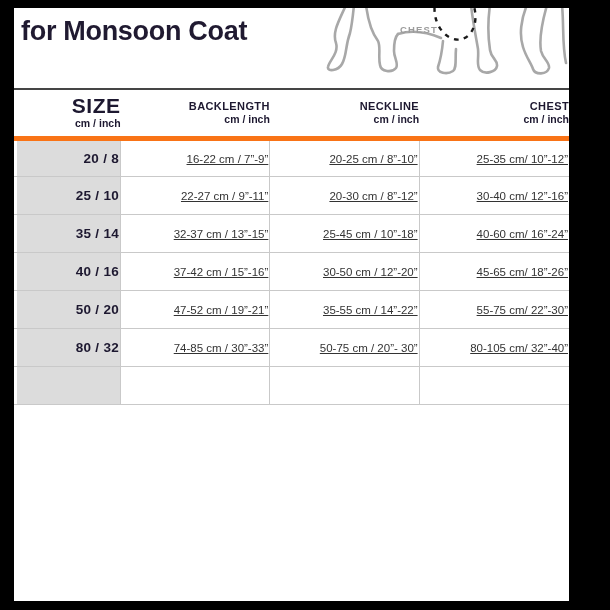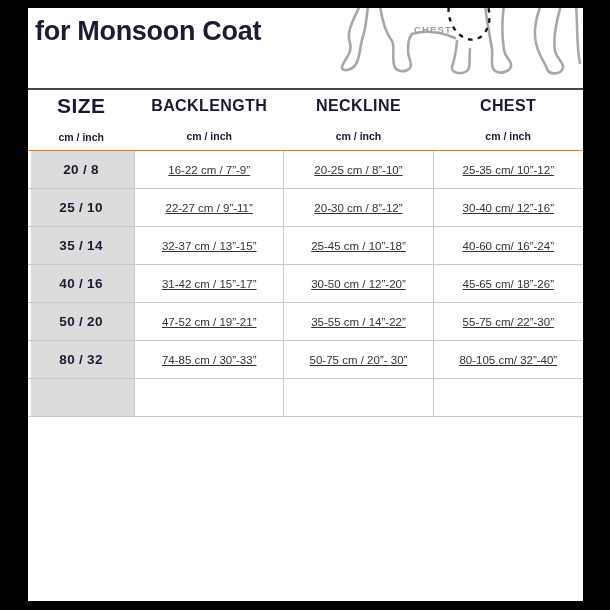--- a/index.html
+++ b/index.html
@@ -11,49 +11,49 @@
     --size-col-bg:#dcdcdc;
     --grid-line:#c9c9c9;
     --table-top-border:#454545;
     --line-art:#a8a8a8;
     --chest-label:#9c9c9c;
   }
   *{box-sizing:border-box;}
   html,body{width:610px;height:610px;margin:0;padding:0;overflow:hidden;}
   body{background:var(--frame-bg);position:relative;font-family:"Liberation Sans",sans-serif;}
   .content{
-    position:absolute;left:28px;top:8px;width:555px;height:593px;
+    position:absolute;left:14px;top:8px;width:555px;height:593px;
     background:var(--content-bg);overflow:hidden;
   }
   .header-area{position:relative;height:80px;}
   .page-title{
     margin:0;padding:8px 0 0 7px;
     font-size:27px;font-weight:800;letter-spacing:-0.3px;
     color:var(--title-text);
   }
   .dog-illustration{position:absolute;top:0;right:0;width:250px;height:74px;overflow:visible;}
   .dog-illustration path{fill:none;stroke:var(--line-art);stroke-width:2.6;stroke-linecap:round;stroke-linejoin:round;}
   .dog-illustration ellipse{fill:none;stroke:#1a1a1a;stroke-width:2.4;stroke-dasharray:4.5 5.5;}
   .dog-illustration text{fill:var(--chest-label);font-family:"Liberation Sans",sans-serif;font-size:9.5px;font-weight:bold;letter-spacing:1.2px;}
   table{
     width:100%;border-collapse:collapse;table-layout:fixed;
   }
   thead th{
     border-top:2px solid var(--table-top-border);
-    border-bottom:1px solid #f97316;
-    padding:6px 0 7px 0;vertical-align:middle;text-align:center;
+    border-bottom:5px solid #f97316;
+    padding:6px 0 7px 0;vertical-align:middle;text-align:right;
     color:var(--header-text);
   }
-  .h-label{font-size:16px;font-weight:700;letter-spacing:0.4px;}
+  .h-label{font-size:11px;font-weight:700;letter-spacing:0.4px;}
   th.size-h .h-label{font-size:21px;font-weight:800;letter-spacing:0.5px;line-height:20px;}
-  .h-sub{font-size:10.5px;font-weight:700;margin-top:15px;}
+  .h-sub{font-size:10.5px;font-weight:700;margin-top:1px;}
   tbody tr{height:38px;}
   tbody td{
     border-bottom:1px solid var(--grid-line);
-    text-align:center;vertical-align:middle;
+    text-align:right;vertical-align:middle;
     font-size:11.5px;color:var(--cell-text);
   }
   tbody td + td{border-left:1px solid var(--grid-line);text-decoration:underline;}
   tbody td.size-cell{
     background:var(--size-col-bg);
     box-shadow:inset 3px 0 0 #ffffff;
     font-weight:bold;font-size:13.5px;color:var(--header-text);
     letter-spacing:0.3px;
   }
 </style>
@@ -127,21 +127,21 @@
           <td class="data-cell">30-40 cm/ 12”-16”</td>
         </tr>
         <tr>
           <td class="size-cell">35 / 14</td>
           <td class="data-cell">32-37 cm / 13”-15”</td>
           <td class="data-cell">25-45 cm / 10”-18”</td>
           <td class="data-cell">40-60 cm/ 16”-24”</td>
         </tr>
         <tr>
           <td class="size-cell">40 / 16</td>
-          <td class="data-cell">31-42 cm / 15”-17”</td>
+          <td class="data-cell">37-42 cm / 15”-16”</td>
           <td class="data-cell">30-50 cm / 12”-20”</td>
           <td class="data-cell">45-65 cm/ 18”-26”</td>
         </tr>
         <tr>
           <td class="size-cell">50 / 20</td>
           <td class="data-cell">47-52 cm / 19”-21”</td>
           <td class="data-cell">35-55 cm / 14”-22”</td>
           <td class="data-cell">55-75 cm/ 22”-30”</td>
         </tr>
         <tr>

